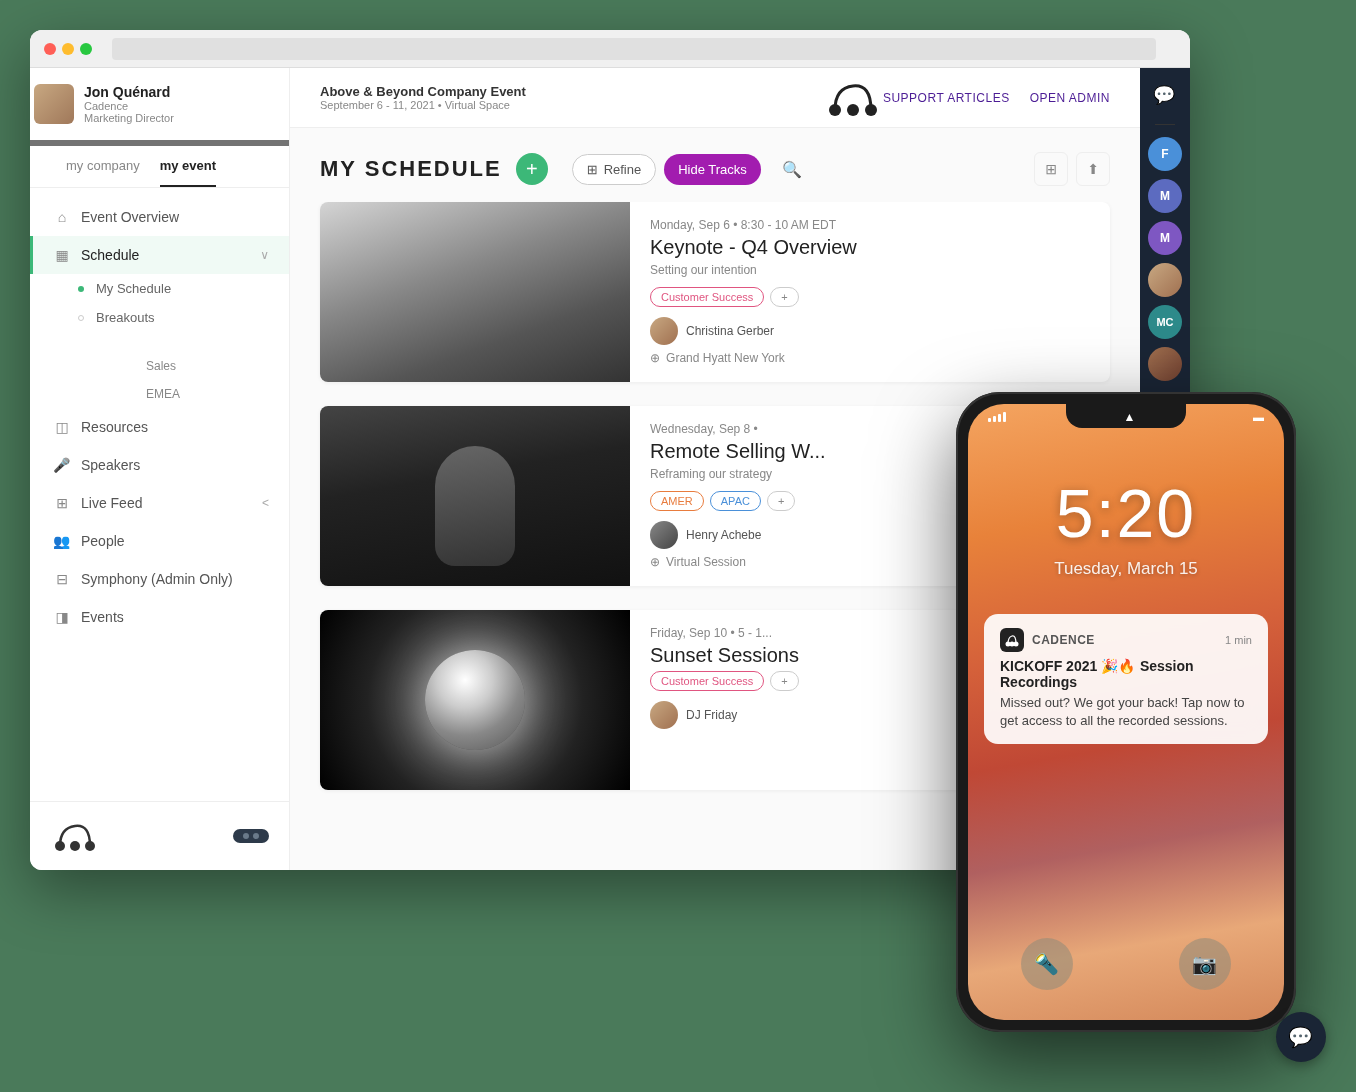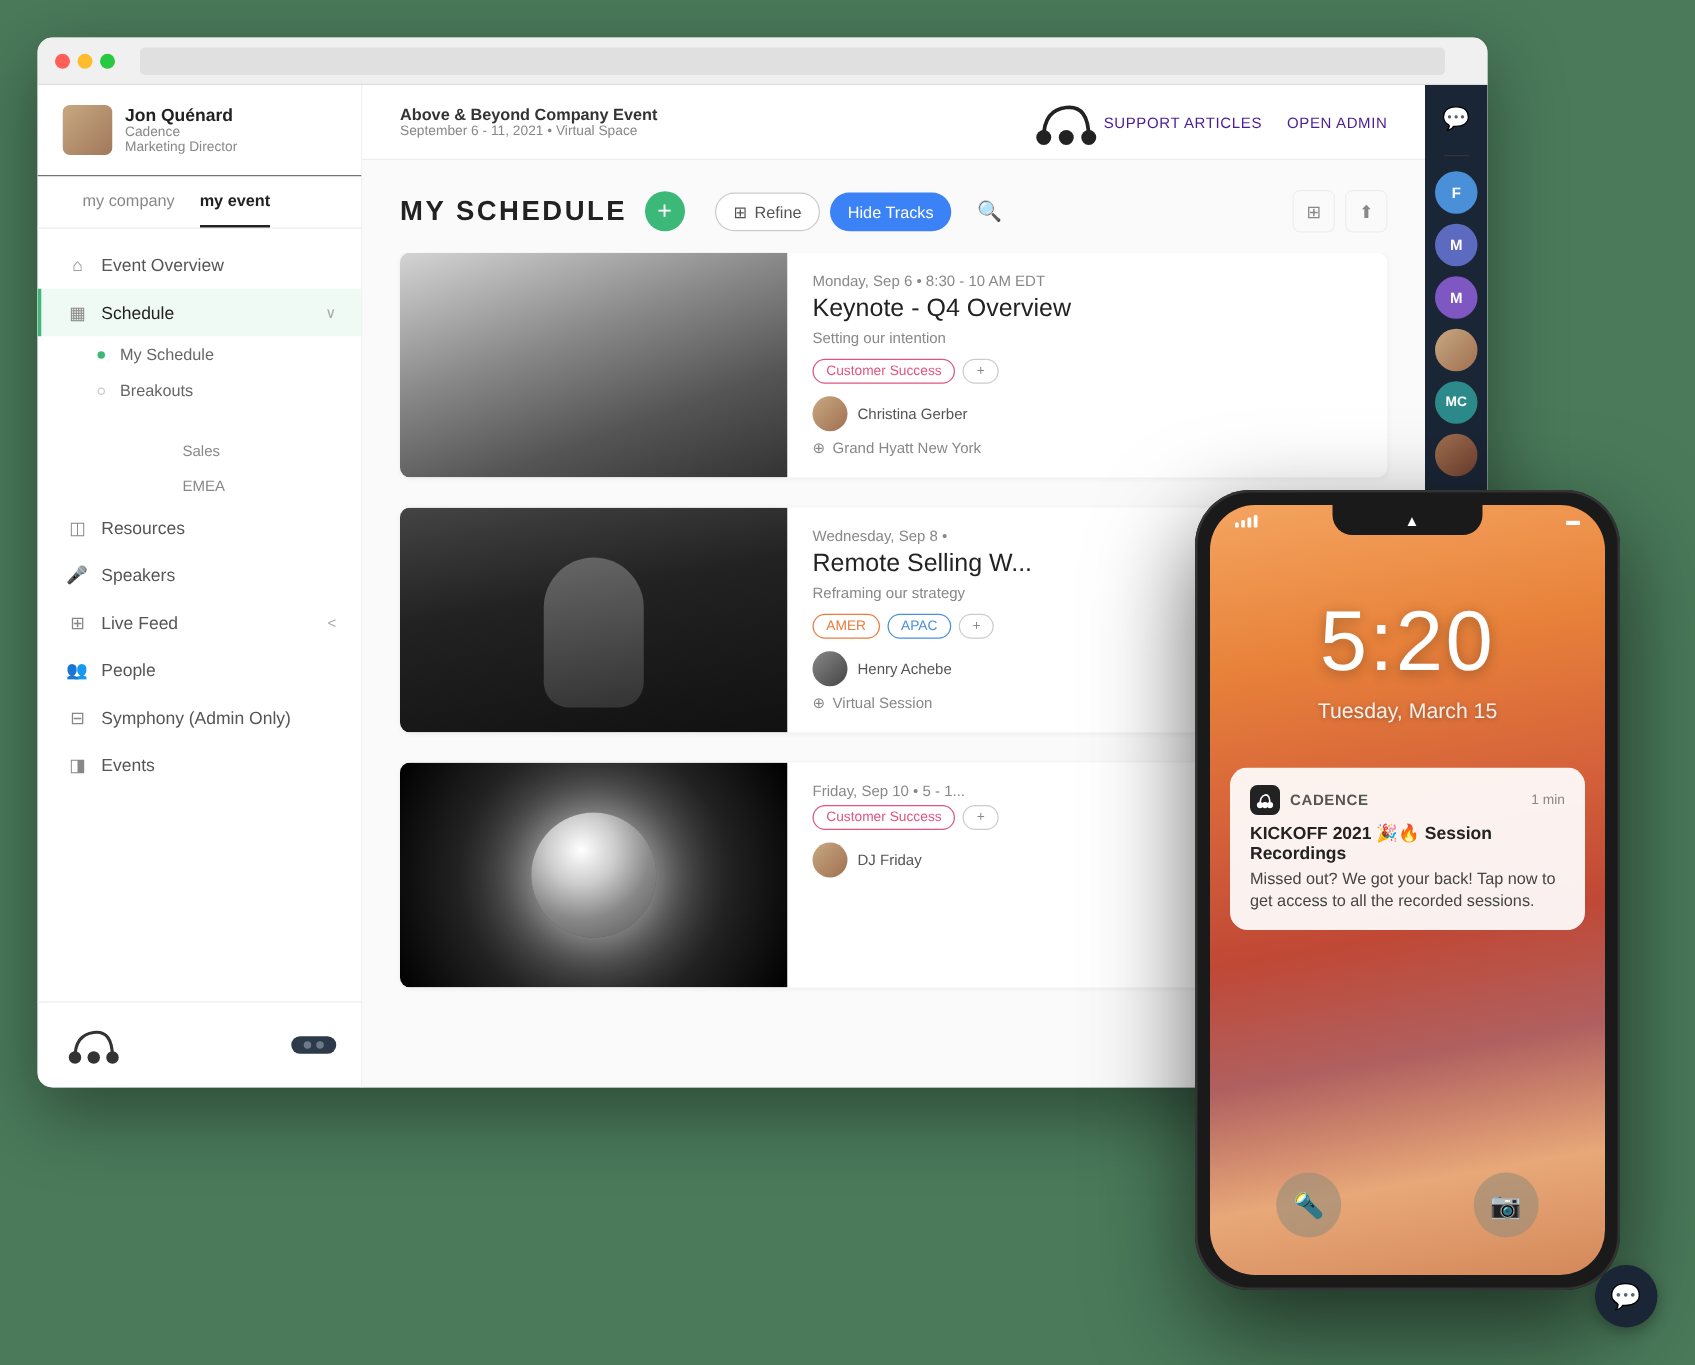--- a/index.html
+++ b/index.html
@@ -69,22 +69,22 @@
       border-right: 1px solid #eee;
       display: flex;
       flex-direction: column;
       flex-shrink: 0;
     }
 
     .sidebar-user {
       display: flex;
       align-items: center;
       gap: 10px;
-      padding: 16px 20px;
-      border-bottom: 1px solid #737373;
+      padding: 16px 4px;
+      border-bottom: 6px solid #737373;
     }
 
     .sidebar-avatar {
       width: 40px;
       height: 40px;
       border-radius: 6px;
       background: #c8a882;
       overflow: hidden;
       flex-shrink: 0;
     }
@@ -324,21 +324,21 @@
     .hide-tracks-btn {
       display: flex;
       align-items: center;
       gap: 6px;
       padding: 7px 14px;
       border: none;
       border-radius: 20px;
       font-size: 13px;
       color: #fff;
       cursor: pointer;
-      background: #3b82f6;
+      background: #a21caf;
     }
 
     .search-btn {
       width: 34px;
       height: 34px;
       display: flex;
       align-items: center;
       justify-content: center;
       cursor: pointer;
       color: #555;
@@ -946,20 +946,21 @@
         </div>
 
         <div class="session-card">
           <div class="session-img">
             <div class="session-img-disco">
               <div class="disco-ball"></div>
             </div>
           </div>
           <div class="session-info">
             <div class="session-date">Friday, Sep 10 • 5 - 1...</div>
+            <div class="session-name">Sunset Sessions</div>
             <div class="session-tags">
               <span class="session-tag tag-pink">Customer Success</span>
               <span class="session-tag tag-more">+</span>
             </div>
             <div class="session-speaker">
               <div class="speaker-avatar" style="background:linear-gradient(135deg,#c8a882,#a07050)"></div>
               <span class="speaker-name">DJ Friday</span>
             </div>
           </div>
         </div>

